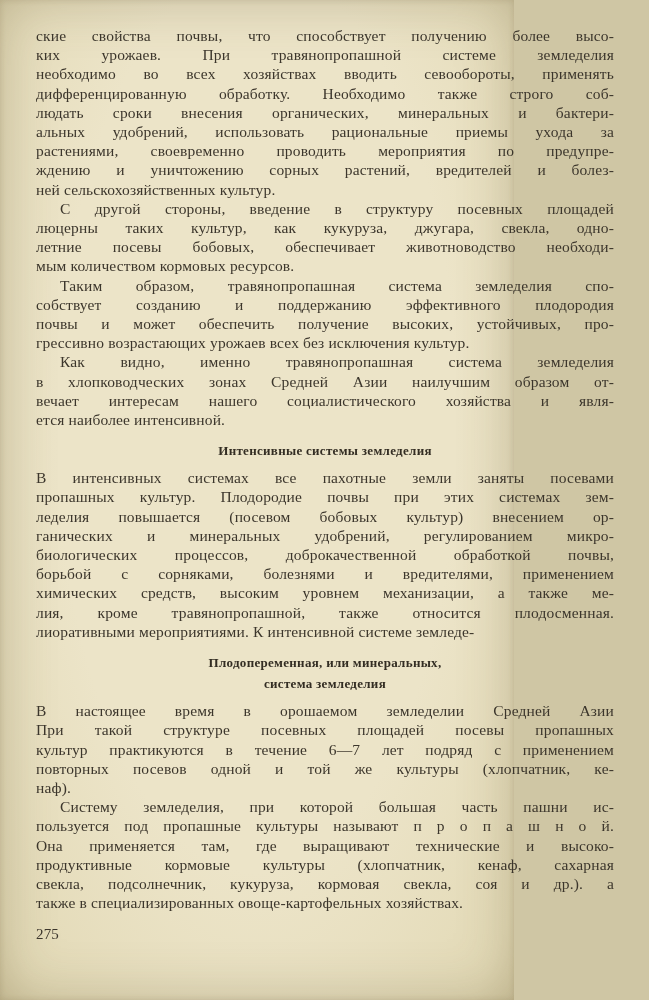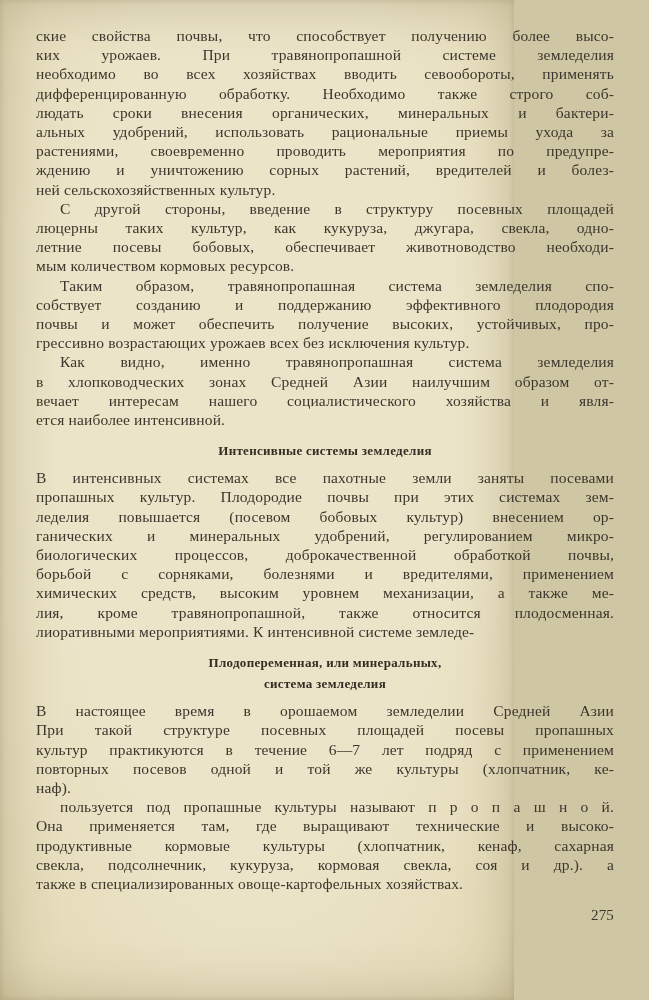--- a/index.html
+++ b/index.html
@@ -34,21 +34,21 @@
     font-weight: bold;
     font-size: 13px;
     line-height: 21px;
     color: #332d23;
     margin: 11px 0 7px 0;
     letter-spacing: 0.3px;
   }
   .heading .line { text-align: center; text-align-last: center; }
 
   .page-number {
-    text-align: right;
+    text-align: left;
     margin-top: 13px;
     font-size: 15px;
     color: #3c362c;
   }
 </style>
 </head>
 <body>
 
 <div class="scan">
   <div class="text-col">
@@ -109,20 +109,21 @@
 
     <div class="para">
         <div class="line">В настоящее время в орошаемом земледелии Средней Азии</div>
         <div class="line">При такой структуре посевных площадей посевы пропашных</div>
         <div class="line">культур практикуются в течение 6—7 лет подряд с применением</div>
         <div class="line">повторных посевов одной и той же культуры (хлопчатник, ке-</div>
         <div class="line">наф).</div>
       </div>
 
     <div class="para indent">
+        <div class="line">Систему земледелия, при которой большая часть пашни ис-</div>
         <div class="line">пользуется под пропашные культуры называют п р о п а ш н о й.</div>
         <div class="line">Она применяется там, где выращивают технические и высоко-</div>
         <div class="line">продуктивные кормовые культуры (хлопчатник, кенаф, сахарная</div>
         <div class="line">свекла, подсолнечник, кукуруза, кормовая свекла, соя и др.). а</div>
         <div class="line">также в специализированных овоще-картофельных хозяйствах.</div>
       </div>
 
     <div class="page-number">275</div>
 
   </div>

